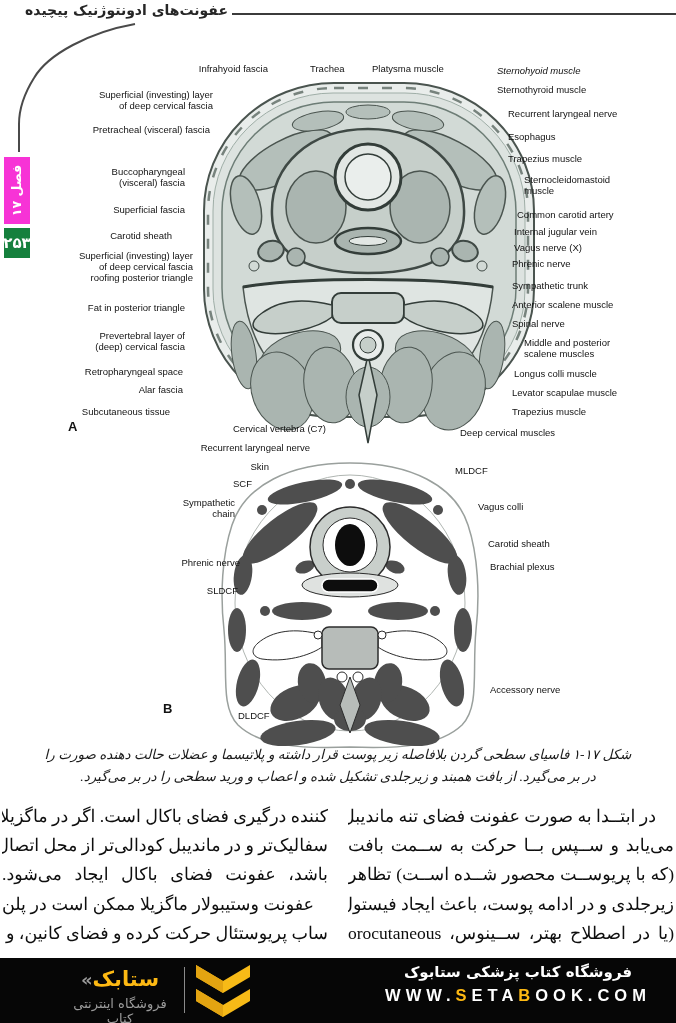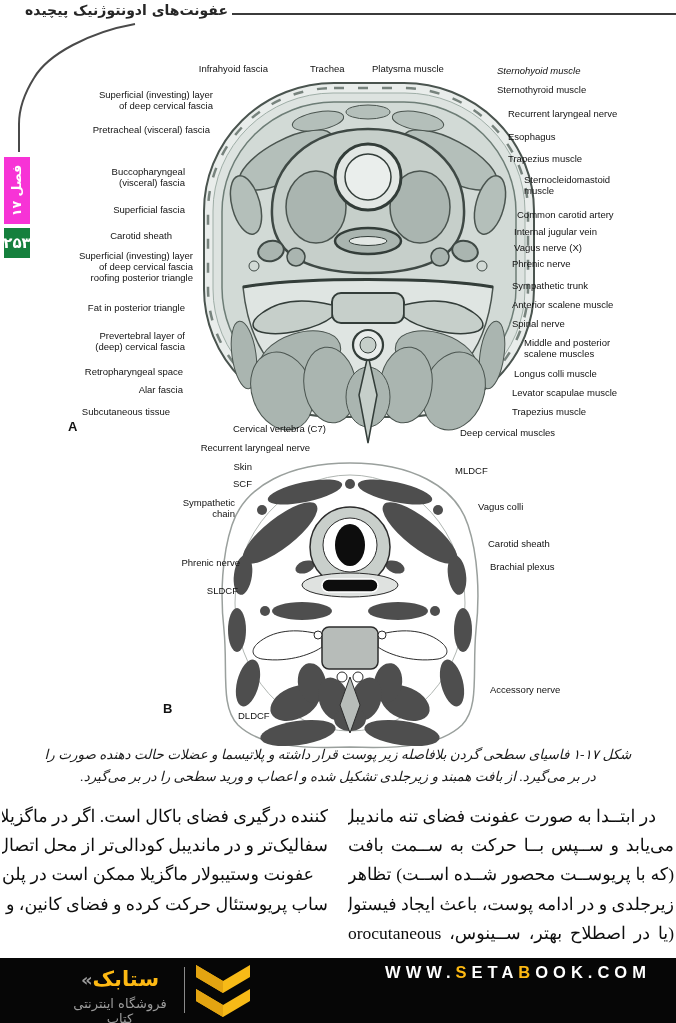--- a/index.html
+++ b/index.html
@@ -215,21 +215,21 @@
         <div class="fig-label" style="top: 263px; left: 512px;">Spinal nerve</div>
         <div class="fig-label" style="top: 282px; left: 524px;">Middle and posterior
 scalene muscles</div>
         <div class="fig-label" style="top: 313px; left: 514px;">Longus colli muscle</div>
         <div class="fig-label" style="top: 332px; left: 512px;">Levator scapulae muscle</div>
         <div class="fig-label" style="top: 351px; left: 512px; text-align: center;">Trapezius muscle</div>
         <div class="fig-label" style="top: 372px; left: 460px;">Deep cervical muscles</div>
         <div class="fig-label" style="top: 368px; left: 233px;">Cervical vertebra (C7)</div>
         <div class="fig-label b" style="top: 366px; left: 68px;">A</div>
         <div class="fig-label r" style="top: 387px; right: 366px;">Recurrent laryngeal nerve</div>
-        <div class="fig-label r" style="top: 406px; right: 424px;">Skin</div>
+        <div class="fig-label r" style="top: 406px; right: 407px;">Skin</div>
         <div class="fig-label r" style="top: 423px; right: 424px;">SCF</div>
         <div class="fig-label r" style="top: 442px; right: 441px;">Sympathetic
 chain</div>
         <div class="fig-label r" style="top: 502px; right: 436px;">Phrenic nerve</div>
         <div class="fig-label r" style="top: 530px; right: 438px;">SLDCF</div>
         <div class="fig-label" style="top: 655px; left: 238px;">DLDCF</div>
         <div class="fig-label" style="top: 410px; left: 455px;">MLDCF</div>
         <div class="fig-label" style="top: 446px; left: 478px;">Vagus colli</div>
         <div class="fig-label" style="top: 483px; left: 488px;">Carotid sheath</div>
         <div class="fig-label" style="top: 506px; left: 490px;">Brachial plexus</div>
@@ -243,26 +243,28 @@
   <div id="col-right" class="col col-right">
       <div class="bline" style="padding-right: 18px;">در ابتــدا به صورت عفونت فضای تنه ماندیبل</div>
       <div class="bline">می‌یابد و ســپس بــا حرکت به ســمت بافت</div>
       <div class="bline">(که با پریوســت محصور شــده اســت) تظاهر</div>
       <div class="bline">زیرجلدی و در ادامه پوست، باعث ایجاد فیستول</div>
       <div class="bline">(یا در اصطلاح بهتر، ســینوس، orocutaneous</div>
     </div>
   <div id="col-left" class="col col-left">
       <div class="bline">کننده درگیری فضای باکال است. اگر در ماگزیلا</div>
       <div class="bline">سفالیک‌تر و در ماندیبل کودالی‌تر از محل اتصال</div>
+      <div class="bline">باشد، عفونت فضای باکال ایجاد می‌شود.</div>
       <div class="bline" style="padding-right: 14px;">عفونت وستیبولار ماگزیلا ممکن است در پلن</div>
       <div class="bline">ساب پریوستئال حرکت کرده و فضای کانین، و در</div>
     </div>
 
   <div class="footer">
     <div class="footer-right">
+      <div class="footer-title">فروشگاه کتاب پزشکی ستابوک</div>
       <div id="footer-url" class="footer-url"><span>WWW.</span><span class="y">S</span><span>ETA</span><span class="y">B</span><span>OOK.COM</span></div>
     </div>
     <svg class="logo-chevrons" width="58" height="56" viewBox="0 0 58 56">
       <polygon points="2,2 29,18 56,2 56,14 29,30 2,14" fill="#f7ba17"></polygon>
       <polygon points="2,2 29,18 29,30 2,14" fill="#e3a411"></polygon>
       <polygon points="2,26 29,42 56,26 56,38 29,54 2,38" fill="#f7ba17"></polygon>
       <polygon points="2,26 29,42 29,54 2,38" fill="#e3a411"></polygon>
     </svg>
     <div class="logo-divider"></div>
     <div class="logo-text">

